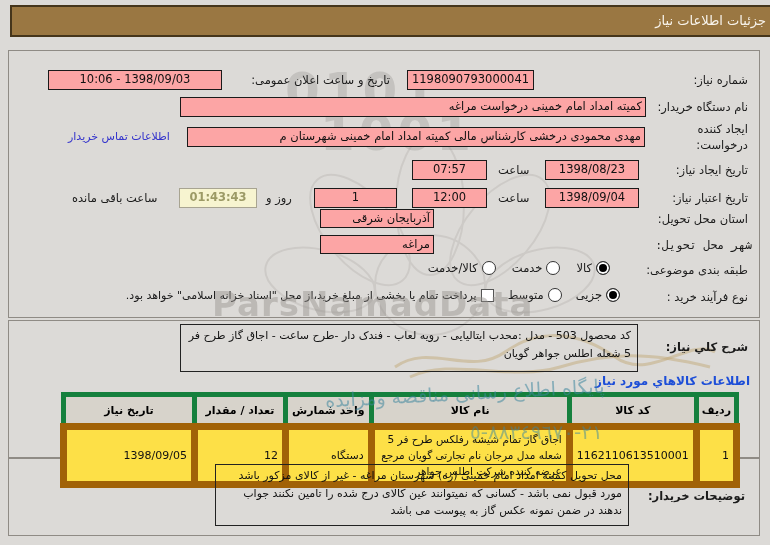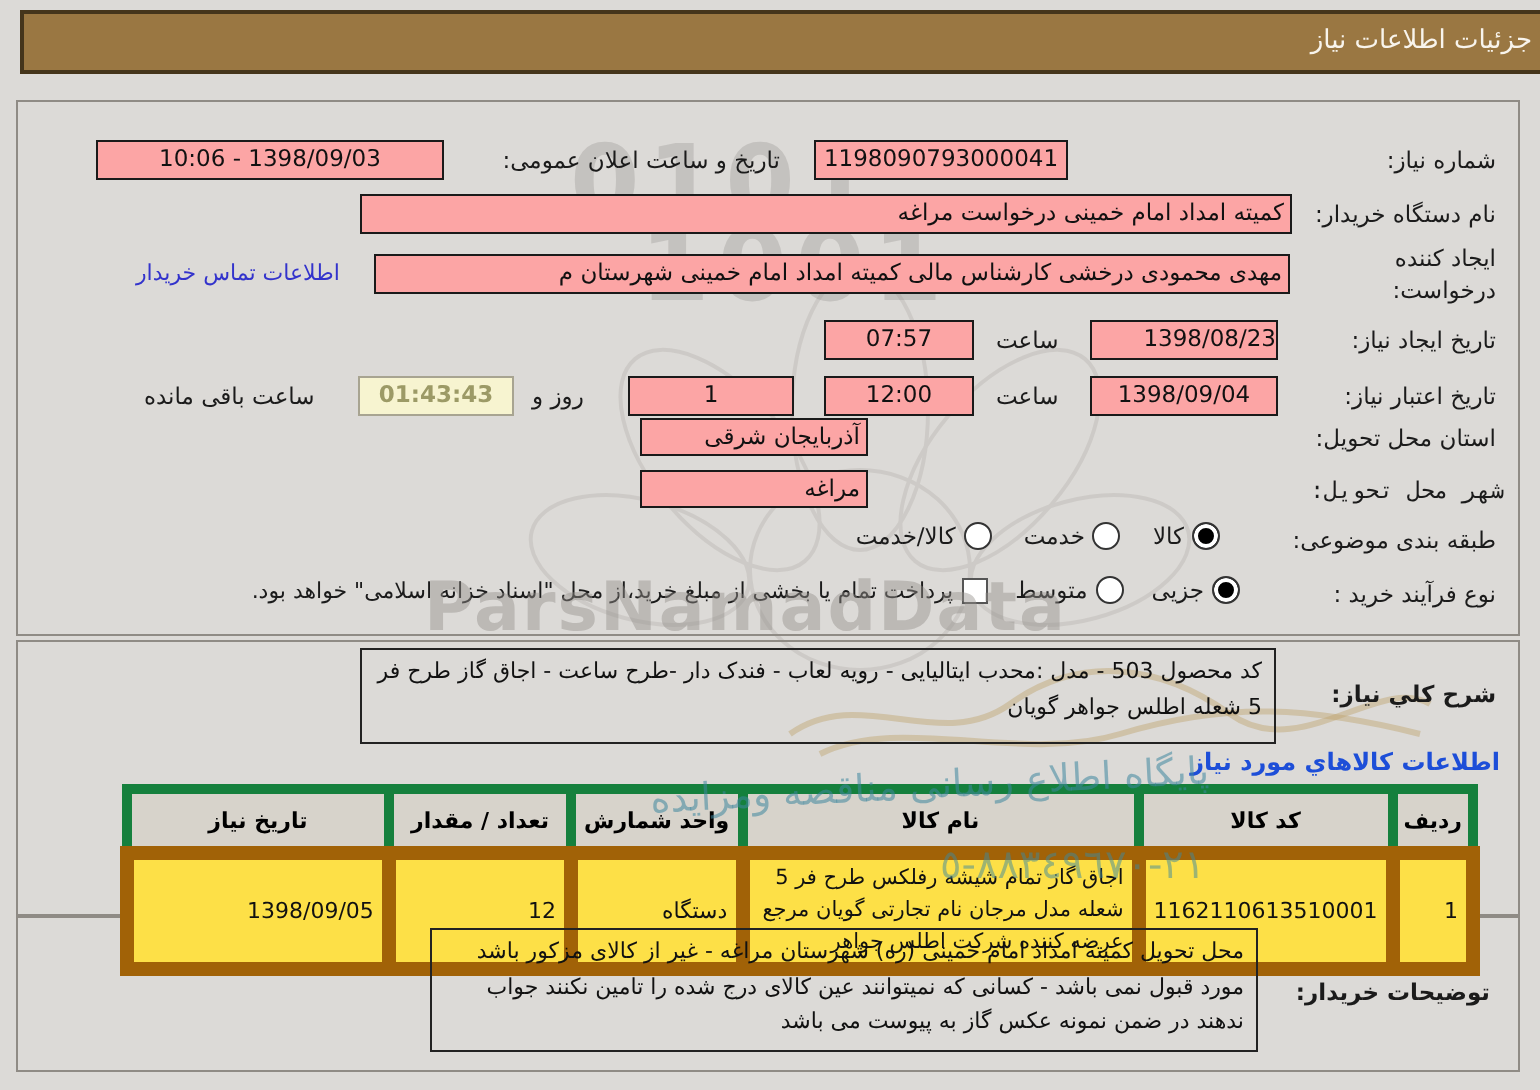--- a/index.html
+++ b/index.html
@@ -82,21 +82,21 @@
   <div class="box center" style="left:48px;top:70px;width:172px;height:18px;">1398/09/03 - 10:06</div>
 
   <div class="lbl" style="right:22px;top:100px;">نام دستگاه خریدار:</div>
   <div class="box rt" style="left:180px;top:97px;width:458px;height:18px;">کمیته امداد امام خمینی درخواست مراغه</div>
 
   <div class="lbl" style="right:22px;top:121px;width:82px;white-space:normal;line-height:1.4;">ایجاد کننده درخواست:</div>
   <div class="box rt" style="left:187px;top:127px;width:450px;height:18px;">مهدی محمودی درخشی کارشناس مالی کمیته امداد امام خمینی شهرستان م</div>
   <div class="link" style="left:68px;top:130px;">اطلاعات تماس خریدار</div>
 
   <div class="lbl" style="right:22px;top:163px;">تاریخ ایجاد نیاز:</div>
-  <div class="box center" style="left:545px;top:160px;width:92px;height:18px;text-align:right;">1398/08/23</div>
+  <div class="box center" style="left:545px;top:160px;width:92px;height:18px;">1398/08/23</div>
   <div class="lbl" style="left:498px;top:163px;">ساعت</div>
   <div class="box center" style="left:412px;top:160px;width:73px;height:18px;">07:57</div>
 
   <div class="lbl" style="right:22px;top:191px;">تاریخ اعتبار نیاز:</div>
   <div class="box center" style="left:545px;top:188px;width:92px;height:18px;">1398/09/04</div>
   <div class="lbl" style="left:498px;top:191px;">ساعت</div>
   <div class="box center" style="left:412px;top:188px;width:73px;height:18px;">12:00</div>
   <div class="box center" style="left:314px;top:188px;width:81px;height:18px;">1</div>
   <div class="lbl" style="left:266px;top:191px;">روز و</div>
   <div class="box center cream" style="left:179px;top:188px;width:76px;height:18px;">01:43:43</div>

